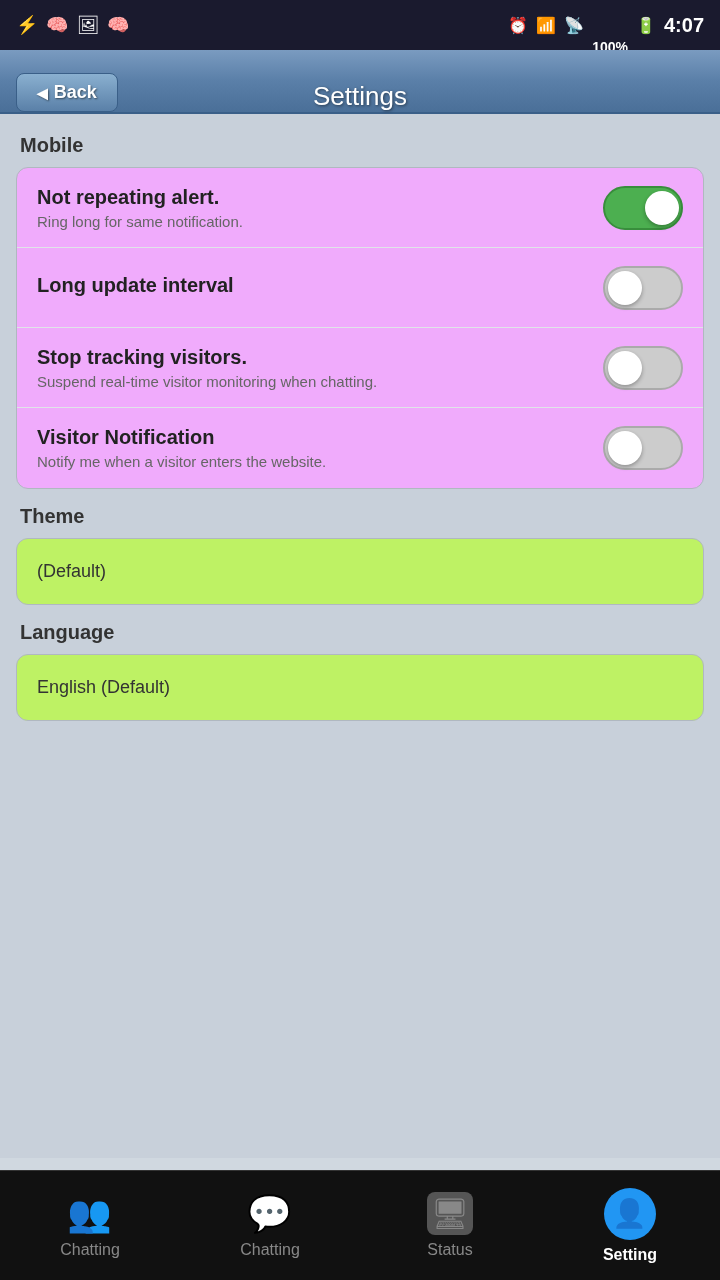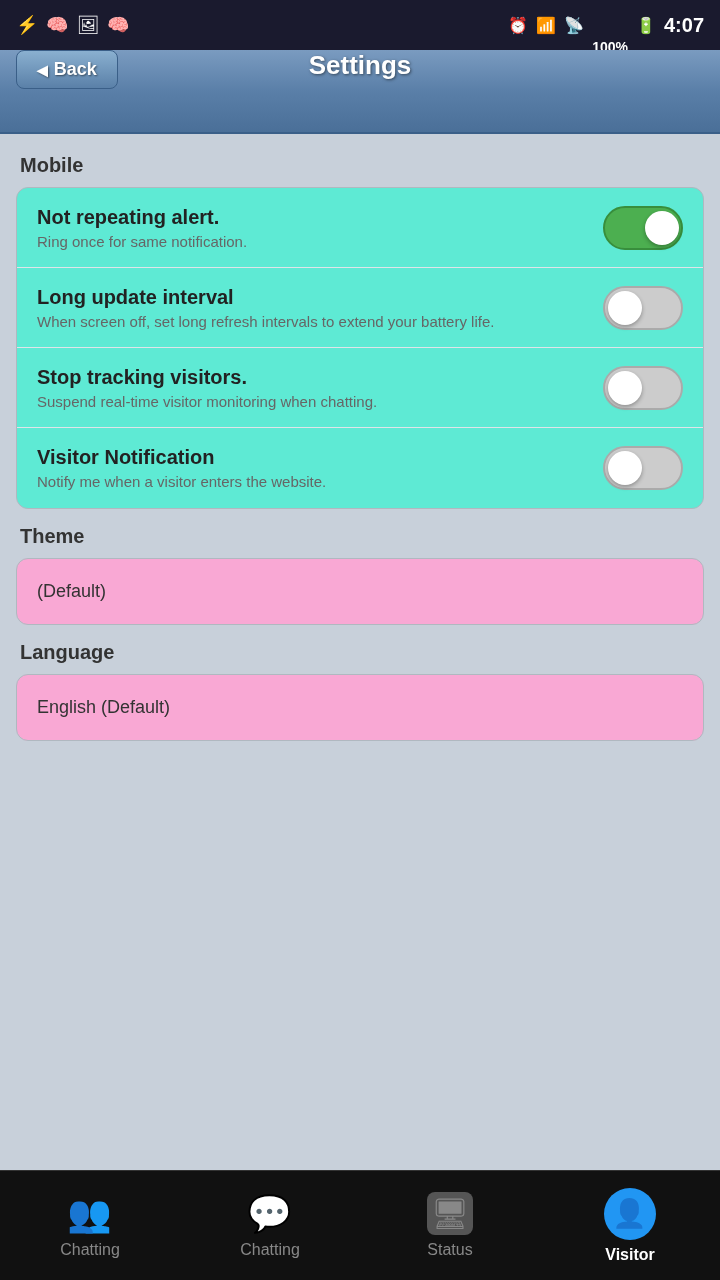--- a/index.html
+++ b/index.html
@@ -46,24 +46,24 @@
       margin-top: 43px;
     }
     .time-text {
       font-size: 20px;
       font-weight: bold;
     }
 
     
     #header {
       width: 100%;
-      height: 84px;
+      height: 64px;
       background: linear-gradient(180deg, #7a9bc0 0%, #5a7fa8 50%, #4a6f98 100%);
       display: flex;
-      align-items: flex-start;
+      align-items: flex-end;
       padding: 0 16px;
       position: relative;
       border-bottom: 2px solid #3a5f88;
     }
     #back-button {
       background: linear-gradient(180deg, #8ab0d0 0%, #5a80a8 100%);
       border: 1px solid #3a5f88;
       border-radius: 8px;
       color: white;
       font-size: 18px;
@@ -78,21 +78,21 @@
     #back-button::before {
       content: '◀';
       font-size: 14px;
     }
     #header-title {
       position: absolute;
       left: 50%;
       transform: translateX(-50%);
       color: white;
       font-size: 26px;
-      font-weight: bold;
+      font-weight: normal;
       text-shadow: 1px 1px 3px rgba(0,0,0,0.5);
     }
 
     
     #main-content {
       width: 100%;
       height: calc(1280px - 50px - 76px - 110px);
       background: #c8d0da;
       overflow-y: auto;
       padding: 16px;
@@ -103,21 +103,21 @@
       font-size: 20px;
       font-weight: bold;
       color: #333;
       margin-bottom: 10px;
       margin-top: 4px;
       padding-left: 4px;
     }
 
     
     .settings-card {
-      background: #5eead4;
+      background: #f0abfc;
       border-radius: 12px;
       border: 1px solid #b0b8c0;
       margin-bottom: 16px;
       overflow: hidden;
     }
 
     .setting-row {
       padding: 16px 20px;
       border-bottom: 1px solid #e0e4e8;
       display: flex;
@@ -179,21 +179,21 @@
     }
     .toggle-track.on .toggle-thumb {
       left: 40px;
     }
     .toggle-track.off .toggle-thumb {
       left: 3px;
     }
 
     
     .dropdown-card {
-      background: #f9a8d4;
+      background: #bef264;
       border-radius: 12px;
       border: 1px solid #b0b8c0;
       margin-bottom: 16px;
       padding: 4px 0;
     }
     .dropdown-item {
       padding: 18px 20px;
       font-size: 18px;
       color: #333;
       cursor: pointer;
@@ -274,33 +274,32 @@
 
 <div id="main-content">
 
   <div class="section-label">Mobile</div>
 
   <div class="settings-card">
 
     <div class="setting-row">
       <div class="setting-text">
         <div class="setting-title">Not repeating alert.</div>
-        <div class="setting-desc">Ring once for same notification.</div>
+        <div class="setting-desc">Ring long for same notification.</div>
       </div>
       <div class="toggle-container">
         <div class="toggle-track on">
           <div class="toggle-thumb"></div>
         </div>
       </div>
     </div>
 
     <div class="setting-row">
       <div class="setting-text">
         <div class="setting-title">Long update interval</div>
-        <div class="setting-desc">When screen off, set long refresh intervals to extend your battery life.</div>
       </div>
       <div class="toggle-container">
         <div class="toggle-track off">
           <div class="toggle-thumb"></div>
         </div>
       </div>
     </div>
 
     <div class="setting-row">
       <div class="setting-text">
@@ -354,16 +353,16 @@
 
   <div class="nav-item">
     <span class="nav-icon" style="background:#555;border-radius:8px;padding:4px;font-size:30px;">🖥</span>
     <span class="nav-label">Status</span>
   </div>
 
   <div class="nav-item active">
     <div class="nav-icon-bg">
       <span class="nav-icon">👤</span>
     </div>
-    <span class="nav-label">Visitor</span>
+    <span class="nav-label">Setting</span>
   </div>
 
 </div>
 
 </body></html>

